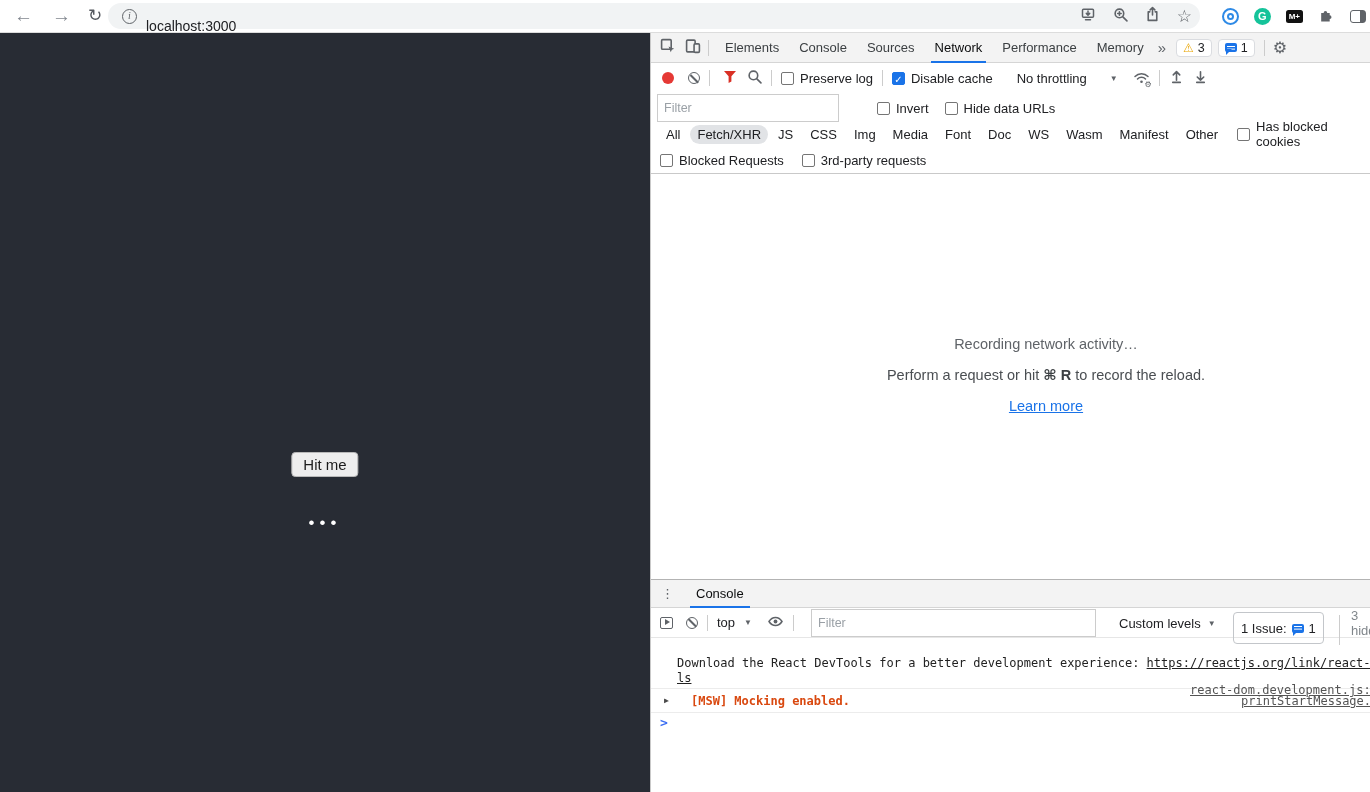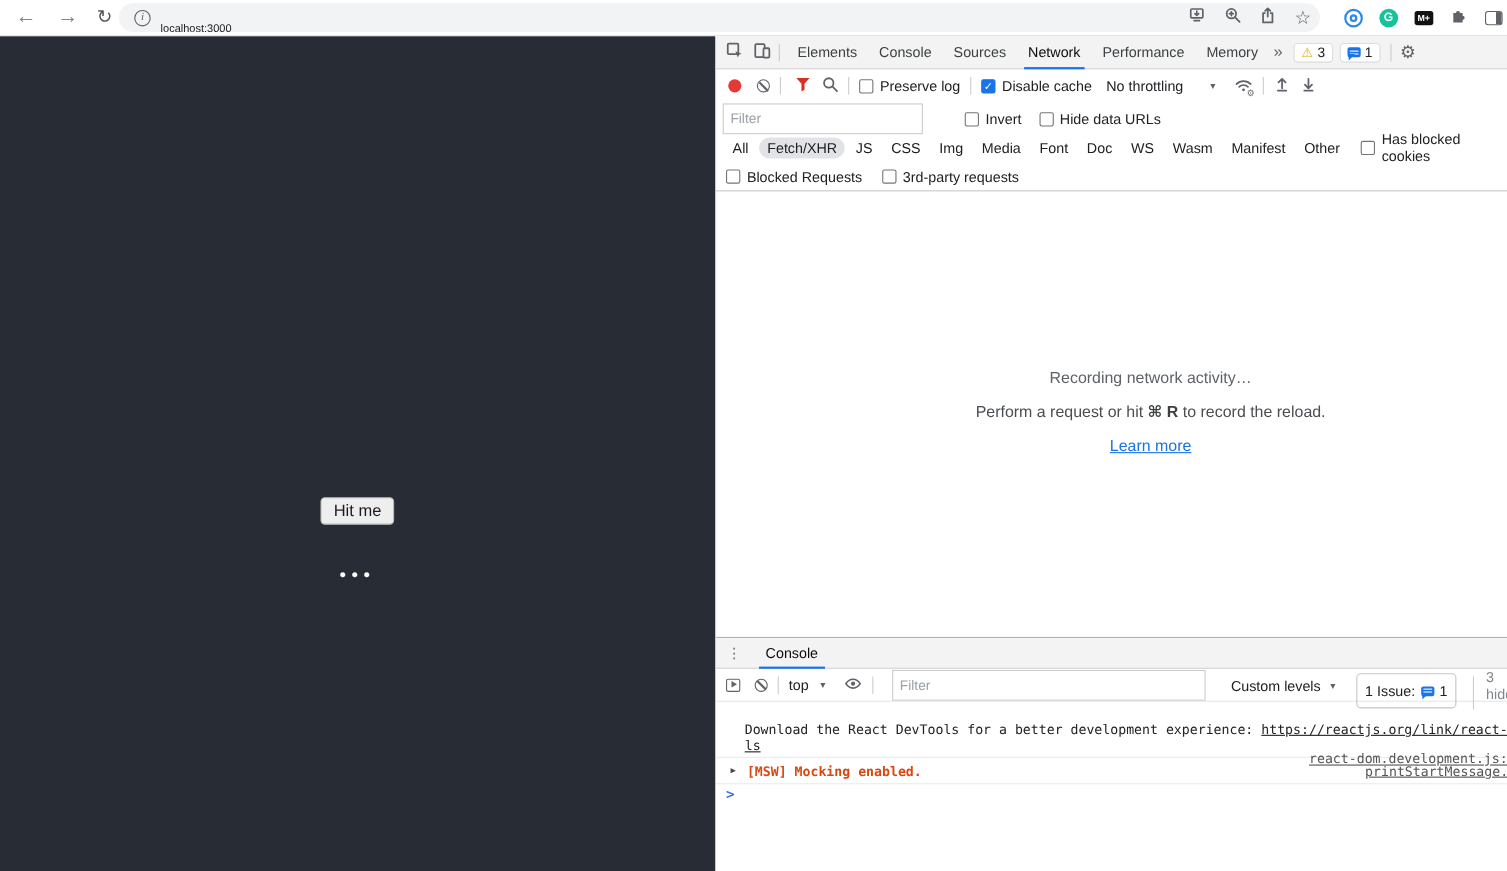--- a/index.html
+++ b/index.html
@@ -10,21 +10,21 @@
   #browser-bar { position:absolute; left:0; top:0; width:1370px; height:33px;
                  background:#fff; border-bottom:1px solid #dcdcdc; }
   .nav-btn { position:absolute; top:0; height:32px; line-height:32px; font-size:19px;
              color:#80868e; cursor:default; }
   #btn-reload { color:#55595f; font-size:17px; }
   #omnibox { position:absolute; left:108px; top:3px; width:1092px; height:26px;
              background:#f1f3f4; border-radius:14px; display:flex; align-items:center; }
   .info-circ { width:15px; height:15px; border:1.4px solid #5f6368; border-radius:50%;
                margin-left:14px; font-size:10px; color:#5f6368; text-align:center;
                line-height:12px; font-family:"Liberation Serif",serif; font-style:italic; }
-  #url-text { margin-left:9px; font-size:10px; color:#202124;margin-top:20px; }
+  #url-text { margin-left:9px; font-size:14px; color:#202124;margin-top:20px; }
   .omni-icons { position:absolute; right:8px; top:0; height:26px; display:flex;
                 align-items:center; gap:17px; }
   .ext-icons { position:absolute; right:4px; top:0; height:32px; display:flex;
                align-items:center; gap:15px; }
   svg.gico { stroke:#5f6368; fill:none; stroke-width:1.5; stroke-linecap:round; stroke-linejoin:round; }
   .star-g { font-size:17px; color:#5f6368; line-height:17px; }
   .op-ring { width:17px; height:17px; border:2.4px solid #2e8ae6; border-radius:50%; position:relative; }
   .op-ring::after { content:""; position:absolute; left:3px; top:3px; width:3px; height:3px;
                     border:2px solid #2e8ae6; border-radius:50%; }
   .gram { width:17px; height:17px; border-radius:50%; background:#15c39a; color:#fff;
@@ -129,21 +129,21 @@
 
   #console-msgs { position:absolute; left:0; top:58px; width:790px; bottom:0;
                   font-family:"DejaVu Sans Mono",monospace; font-size:12px; color:#222; }
   .src-link { color:#545454; text-decoration:underline; white-space:nowrap; }
   #msg1 { position:relative; height:51px; border-bottom:1px solid #ececec; }
   #msg1-src { position:absolute; left:539px; top:5px;margin-top:40px; }
   #msg1-text { position:absolute; left:26px; top:18px; width:740px; line-height:15px; }
   #msg1-link { color:#222; text-decoration:underline; word-break:break-all; }
   #msg2 { position:relative; height:24px; border-bottom:1px solid #ececec; }
   .tri { position:absolute; left:13px; top:7px; font-size:8px; color:#4a4a4a; }
-  #msg2-text { position:absolute; left:28px; line-height:24px; color:#d9480f; font-weight:600; }
+  #msg2-text { position:absolute; left:40px; line-height:24px; color:#d9480f; font-weight:600; }
   #msg2-src { position:absolute; left:590px; top:5px; }
   #prompt-row { position:relative; height:20px; }
   #prompt-chev { position:absolute; left:9px; top:2px; color:#3b6ef3; font-weight:bold; font-size:13px; }
 </style>
 </head>
 <body>
 
 <div id="browser-bar">
   <span class="nav-btn" style="left:14px">←</span>
   <span class="nav-btn" style="left:52px">→</span>
@@ -246,21 +246,21 @@
     <span class="vdiv"></span>
     <span class="cb-group">
       <span class="cb"></span>
       <span class="lbl">Preserve log</span>
     </span>
     <span class="vdiv"></span>
     <span class="cb-group">
       <span class="cb on">✓</span>
       <span class="lbl">Disable cache</span>
     </span>
-    <span class="lbl" style="margin-left:4px">No throttling</span>
+    <span class="lbl" style="margin-left:15px">No throttling</span>
     <span class="caret" style="margin-left:14px">▼</span>
     <span class="wifi-wrap" style="margin-left:6px">
       <svg class="gico" width="17" height="13" viewBox="0 0 16 13">
           <path d="M1.5 5.5a9 9 0 0 1 13 0"></path>
           <path d="M4 8a5.5 5.5 0 0 1 8 0"></path>
           <circle cx="8" cy="10.7" r="1.3" fill="#5f6368" stroke="none"></circle>
         </svg>
       <span class="mini-gear">⚙</span>
     </span>
     <span class="vdiv"></span>

